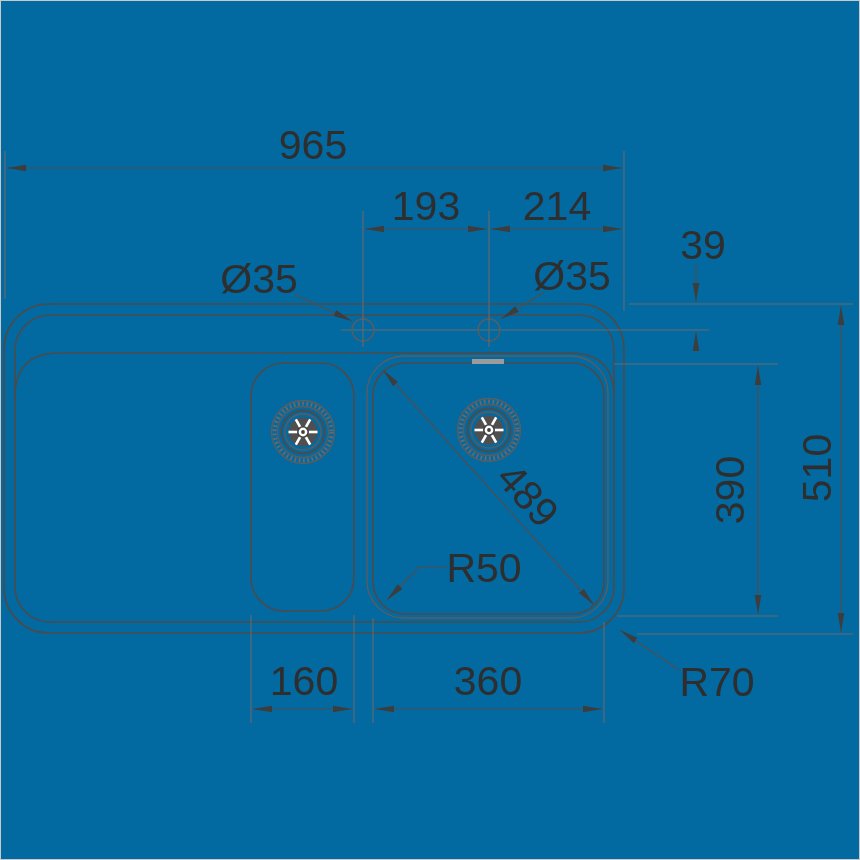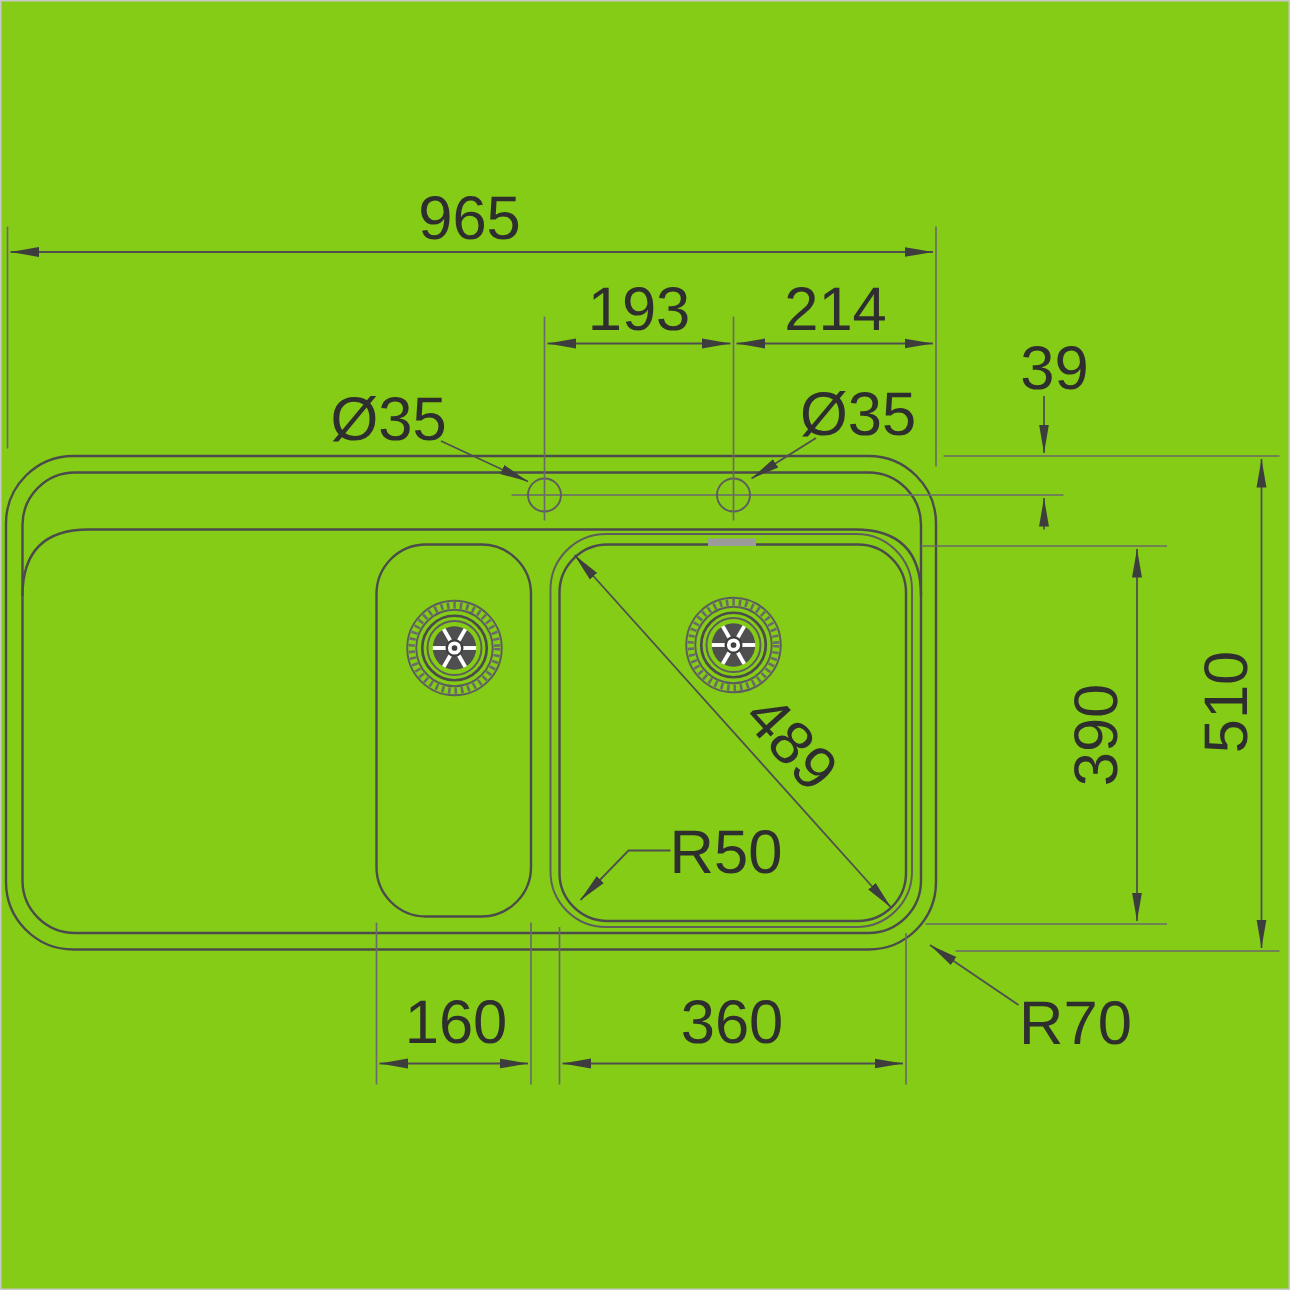--- a/index.html
+++ b/index.html
@@ -1,19 +1,19 @@
 <!DOCTYPE html>
 <html><head>
 <meta charset="utf-8">
 <style>
   html,body{margin:0;padding:0;background:#ffffff;}
   .page{
     position:relative;
     width:860px;height:860px;
-    background:#84cc16;
+    background:#0369a1;
     box-sizing:border-box;
     border:1px solid #c9c9c9;
     font-family:"Liberation Sans","DejaVu Sans",sans-serif;
     overflow:hidden;
   }
   svg{display:block;}
   
   .o  {fill:none;stroke:#4b4b4b;stroke-width:1.6;}
   .o2 {fill:none;stroke:#5d5d5d;stroke-width:1.3;}
   

